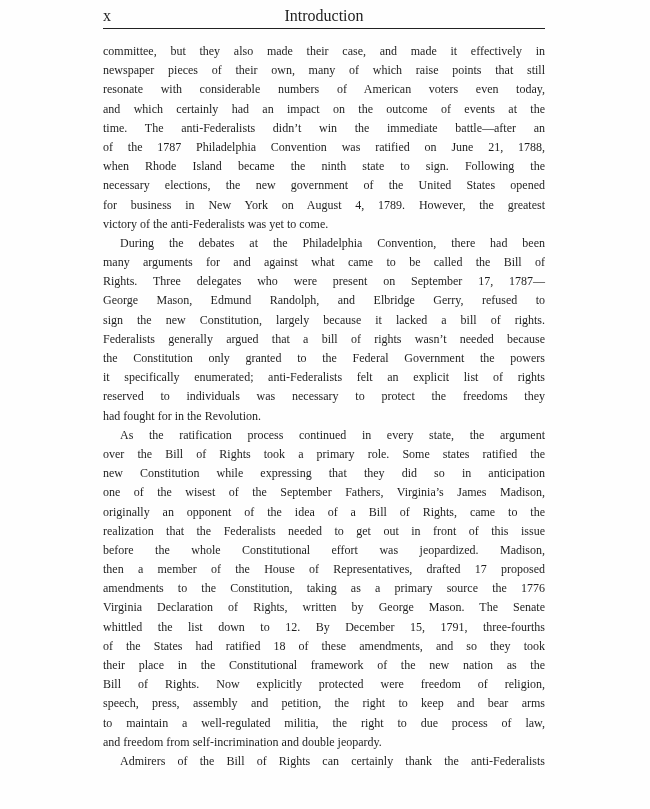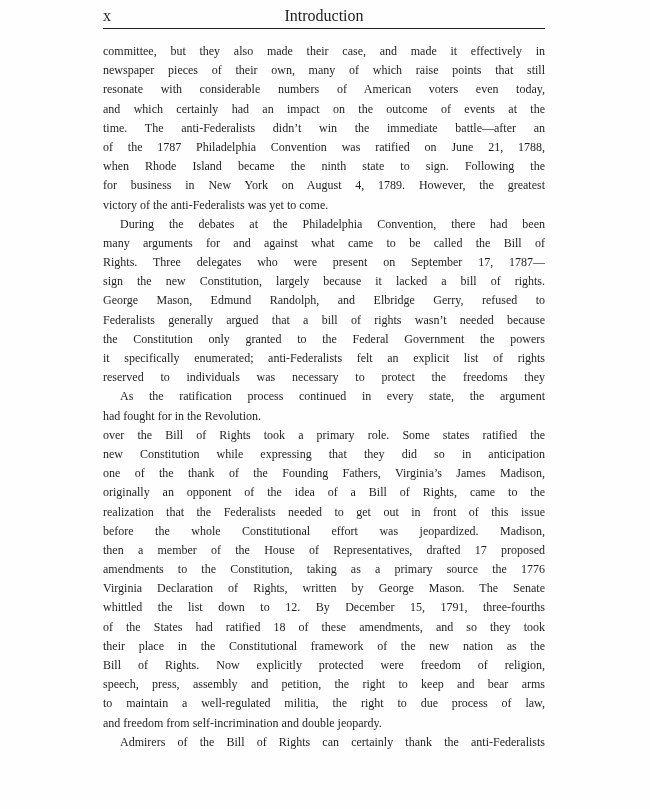--- a/index.html
+++ b/index.html
@@ -40,36 +40,37 @@
   </div>
   <div class="head-rule"></div>
   <div class="body-text" id="body-text">
       <span class="ln">committee, but they also made their case, and made it effectively in</span>
       <span class="ln">newspaper pieces of their own, many of which raise points that still</span>
       <span class="ln">resonate with considerable numbers of American voters even today,</span>
       <span class="ln">and which certainly had an impact on the outcome of events at the</span>
       <span class="ln">time. The anti-Federalists didn’t win the immediate battle—after an</span>
       <span class="ln">of the 1787 Philadelphia Convention was ratified on June 21, 1788,</span>
       <span class="ln">when Rhode Island became the ninth state to sign. Following the</span>
+      <span class="ln">necessary elections, the new government of the United States opened</span>
       <span class="ln">for business in New York on August 4, 1789. However, the greatest</span>
       <span class="ln last">victory of the anti-Federalists was yet to come.</span>
       <span class="ln indent">During the debates at the Philadelphia Convention, there had been</span>
       <span class="ln">many arguments for and against what came to be called the Bill of</span>
       <span class="ln">Rights. Three delegates who were present on September 17, 1787—</span>
+      <span class="ln">George Mason, Edmund Randolph, and Elbridge Gerry, refused to</span>
       <span class="ln">sign the new Constitution, largely because it lacked a bill of rights.</span>
-      <span class="ln">George Mason, Edmund Randolph, and Elbridge Gerry, refused to</span>
       <span class="ln">Federalists generally argued that a bill of rights wasn’t needed because</span>
       <span class="ln">the Constitution only granted to the Federal Government the powers</span>
       <span class="ln">it specifically enumerated; anti-Federalists felt an explicit list of rights</span>
       <span class="ln">reserved to individuals was necessary to protect the freedoms they</span>
+      <span class="ln last">had fought for in the Revolution.</span>
       <span class="ln indent">As the ratification process continued in every state, the argument</span>
-      <span class="ln last">had fought for in the Revolution.</span>
       <span class="ln">over the Bill of Rights took a primary role. Some states ratified the</span>
       <span class="ln">new Constitution while expressing that they did so in anticipation</span>
-      <span class="ln">one of the thank of the Founding Fathers, Virginia’s James Madison,</span>
+      <span class="ln">one of the wisest of the September Fathers, Virginia’s James Madison,</span>
       <span class="ln">originally an opponent of the idea of a Bill of Rights, came to the</span>
       <span class="ln">realization that the Federalists needed to get out in front of this issue</span>
       <span class="ln">before the whole Constitutional effort was jeopardized. Madison,</span>
       <span class="ln">then a member of the House of Representatives, drafted 17 proposed</span>
       <span class="ln">amendments to the Constitution, taking as a primary source the 1776</span>
       <span class="ln">Virginia Declaration of Rights, written by George Mason. The Senate</span>
       <span class="ln">whittled the list down to 12. By December 15, 1791, three-fourths</span>
       <span class="ln">of the States had ratified 18 of these amendments, and so they took</span>
       <span class="ln">their place in the Constitutional framework of the new nation as the</span>
       <span class="ln">Bill of Rights. Now explicitly protected were freedom of religion,</span>

